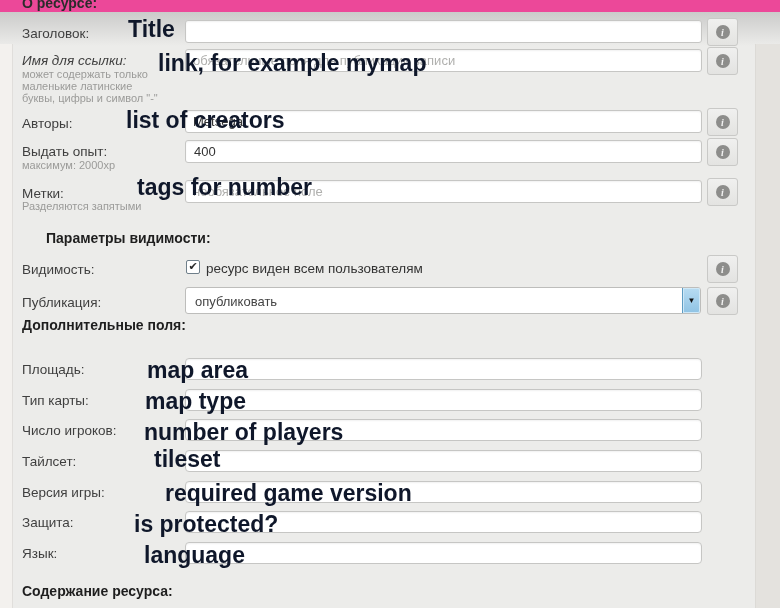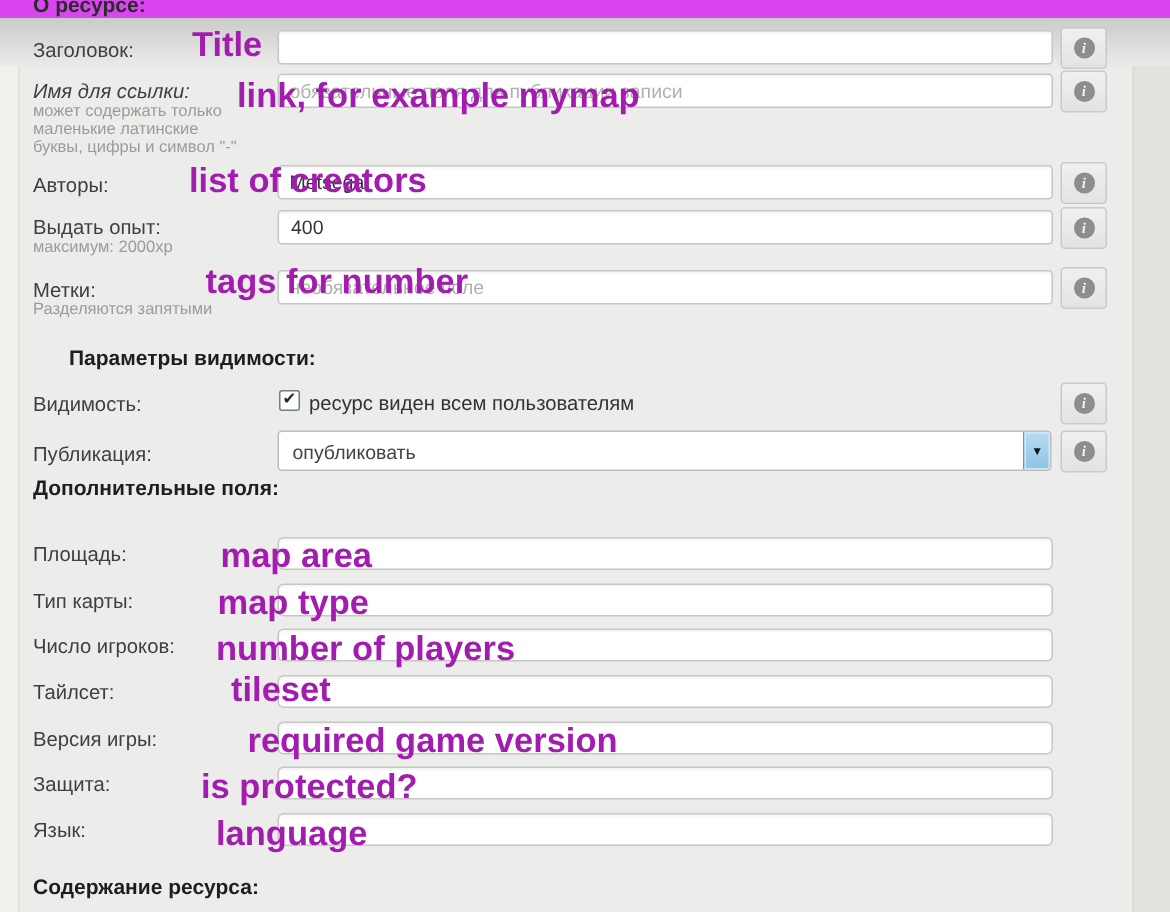--- a/index.html
+++ b/index.html
@@ -4,21 +4,21 @@
 <style>
   * { margin:0; padding:0; box-sizing:border-box; }
   html,body { width:780px; height:608px; overflow:hidden; }
   body { font-family:"Liberation Sans", sans-serif; background:#ececea; position:relative; }
 
   .stage { position:absolute; top:0; left:0; width:780px; height:608px; }
 
   .left-strip  { position:absolute; left:0; top:44px; width:13px;  height:564px; background:#f3f1ee; border-right:1px solid #e0dedb; }
   .right-strip { position:absolute; left:755px; top:44px; width:25px; height:564px; background:#e4e2de; border-left:1px solid #dcdad6; }
 
-  .top-band { position:absolute; top:0; left:0; width:780px; height:12px; background:#d946ef; overflow:hidden; }
+  .top-band { position:absolute; top:0; left:0; width:780px; height:12px; background:#ec4899; overflow:hidden; }
   .top-band span { position:absolute; top:-5px; left:22px; font-size:14px; font-weight:bold; color:#2b2b2b; }
   .grad-band { position:absolute; top:12px; left:0; width:780px; height:34px; background:linear-gradient(#cbcbca, #ececea); }
 
   .row { position:absolute; left:0; width:780px; }
   .lbl { position:absolute; left:22px; font-size:13.5px; color:#3f3f3f; white-space:nowrap; }
   .hint { position:absolute; left:22px; font-size:11px; color:#9b9b99; white-space:nowrap; line-height:12.5px; }
 
   .txt { position:absolute; left:185px; width:517px; height:23px; border:1px solid #c6c6c4; border-radius:3px;
          background:#fff; box-shadow:inset 0 1px 2px rgba(0,0,0,0.06); padding:0 7px; font-size:13px; color:#333;
          font-family:"Liberation Sans", sans-serif; outline:none; }
@@ -38,21 +38,21 @@
   .checkbox span { font-size:11px; color:#2a2a2a; line-height:11px; margin-top:-1px; }
 
   .select-box { position:absolute; left:185px; width:516px; height:27px; background:#fff; border:1px solid #bdbdbb;
                 border-radius:3px; cursor:pointer; }
   .select-box .sel-text { position:absolute; left:9px; top:6px; font-size:13px; color:#444; }
   .sel-arrow { position:absolute; right:0; top:0; width:18px; height:25px; background:linear-gradient(#b8dcf2,#8fc3e4);
                border-left:1px solid #5e9cc2; border-radius:0 2px 2px 0; display:flex; align-items:center; justify-content:center;
                box-shadow:inset 0 0 0 1px #cfe8f7; }
   .sel-arrow span { font-size:8px; color:#111; }
 
-  .ann { position:absolute; font-size:23px; font-weight:bold; color:#a21caf; white-space:nowrap; letter-spacing:0px;
+  .ann { position:absolute; font-size:23px; font-weight:bold; color:#0f172a; white-space:nowrap; letter-spacing:0px;
          pointer-events:none; z-index:50; }
 </style>
 </head>
 <body>
 
 <div class="stage">
 
   <div class="top-band">
     <span>О ресурсе:</span>
   </div>

